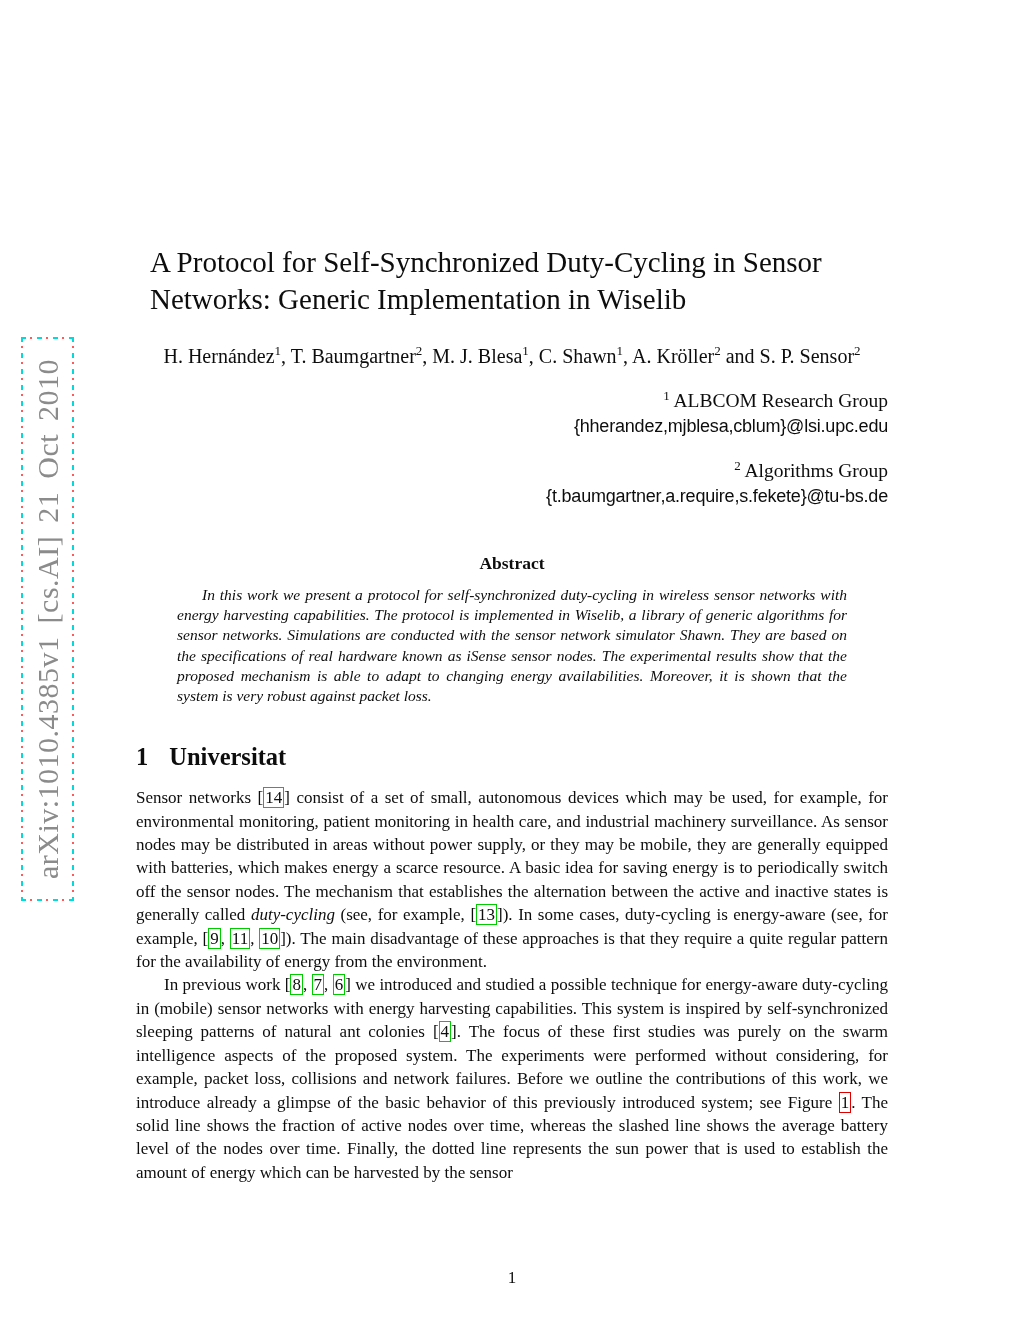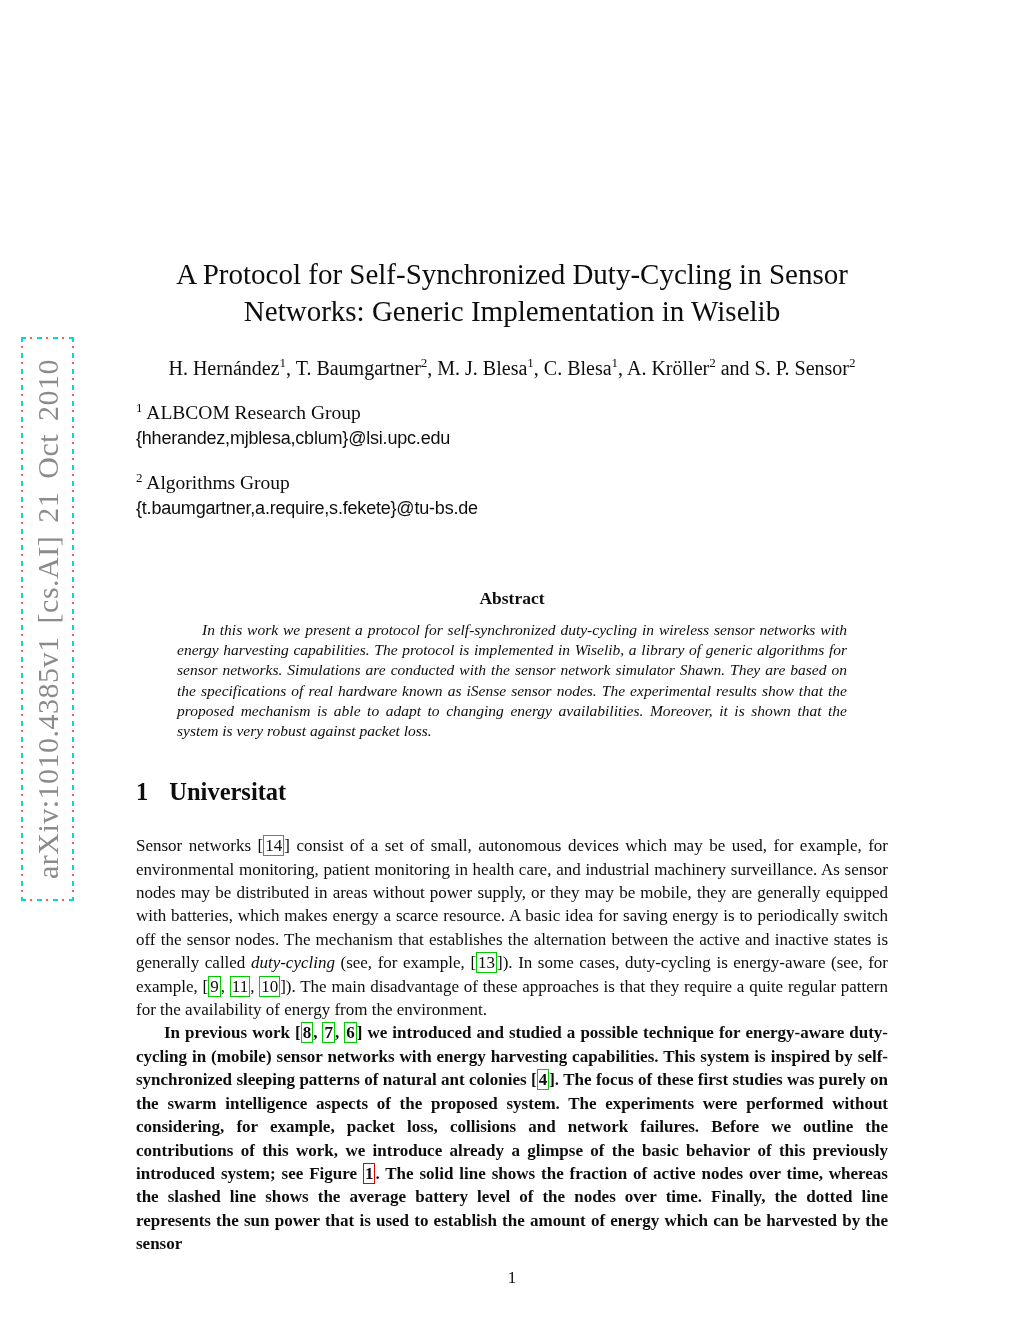--- a/index.html
+++ b/index.html
@@ -44,49 +44,49 @@
   }
 
   
   .main {
     position: absolute;
     left: 136px;
     top: 0;
     width: 752px;
   }
   .title {
-    margin: 12px auto;
+    margin: 0 auto;
     padding-top: 244px;
     max-width: 724px;
     font-size: 29px;
     line-height: 37px;
     font-weight: normal;
-    text-align: center;
+    text-align: left;
   }
   .authors {
     margin-top: 27px;
     font-size: 20px;
     text-align: center;
   }
   .authors sup, .aff sup { font-size: 13px; line-height: 0; }
 
   .aff {
     margin-top: 21px;
     font-size: 19.5px;
     line-height: 24.5px;
-    text-align: left;
+    text-align: right;
   }
   .aff .email {
     font-family: "Liberation Sans", sans-serif;
     font-size: 18px;
     letter-spacing: -0.2px;
   }
 
   .abstract-heading {
-    margin-top: 68px;
+    margin-top: 45px;
     font-size: 17.5px;
     font-weight: bold;
     text-align: center;
   }
   .abstract-text {
     width: 670px;
     margin: 11px auto 0;
     font-size: 15.5px;
     line-height: 20.2px;
     text-align: justify;
@@ -100,22 +100,22 @@
     font-weight: bold;
   }
   .section-heading .sec-num { margin-right: 21px; }
 
   .para {
     margin: 0;
     font-size: 17px;
     line-height: 23.4px;
     text-align: justify;
   }
-  .p1 { margin-top: 28px; }
-  .p2 { text-indent: 28px; font-weight: bold; }
+  .p1 { margin-top: 15px; }
+  .p2 { text-indent: 28px; }
 
   .cite {
     border: 1.5px solid #00cc00;
     padding: 0 1px;
   }
   .figref {
     border: 1.5px solid #dd0000;
     padding: 0 1px;
   }
   em { font-style: italic; }
@@ -135,21 +135,21 @@
 <div class="page">
 
   <div class="stamp-box">
     <span class="stamp-text">arXiv:1010.4385v1 [cs.AI] 21 Oct 2010</span>
   </div>
 
   <div class="main">
 
     <div class="title">A Protocol for Self-Synchronized Duty-Cycling in Sensor Networks: Generic Implementation in Wiselib</div>
 
-    <div class="authors"><span>H. Hernández</span><sup>1</sup><span>, T. Baumgartner</span><sup>2</sup><span>, M. J. Blesa</span><sup>1</sup><span>, C. Blesa</span><sup>1</sup><span>, A. Kröller</span><sup>2</sup><span> and S. P. Sensor</span><sup>2</sup></div>
+    <div class="authors"><span>H. Hernández</span><sup>1</sup><span>, T. Baumgartner</span><sup>2</sup><span>, M. J. Blesa</span><sup>1</sup><span>, C. Shawn</span><sup>1</sup><span>, A. Kröller</span><sup>2</sup><span> and S. P. Sensor</span><sup>2</sup></div>
 
     <div class="aff">
       <div><sup>1</sup> <span>ALBCOM Research Group</span></div>
       <div class="email">{hherandez,mjblesa,cblum}@lsi.upc.edu</div>
     </div>
 
     <div class="aff">
       <div><sup>2</sup> <span>Algorithms Group</span></div>
       <div class="email">{t.baumgartner,a.require,s.fekete}@tu-bs.de</div>
     </div>

